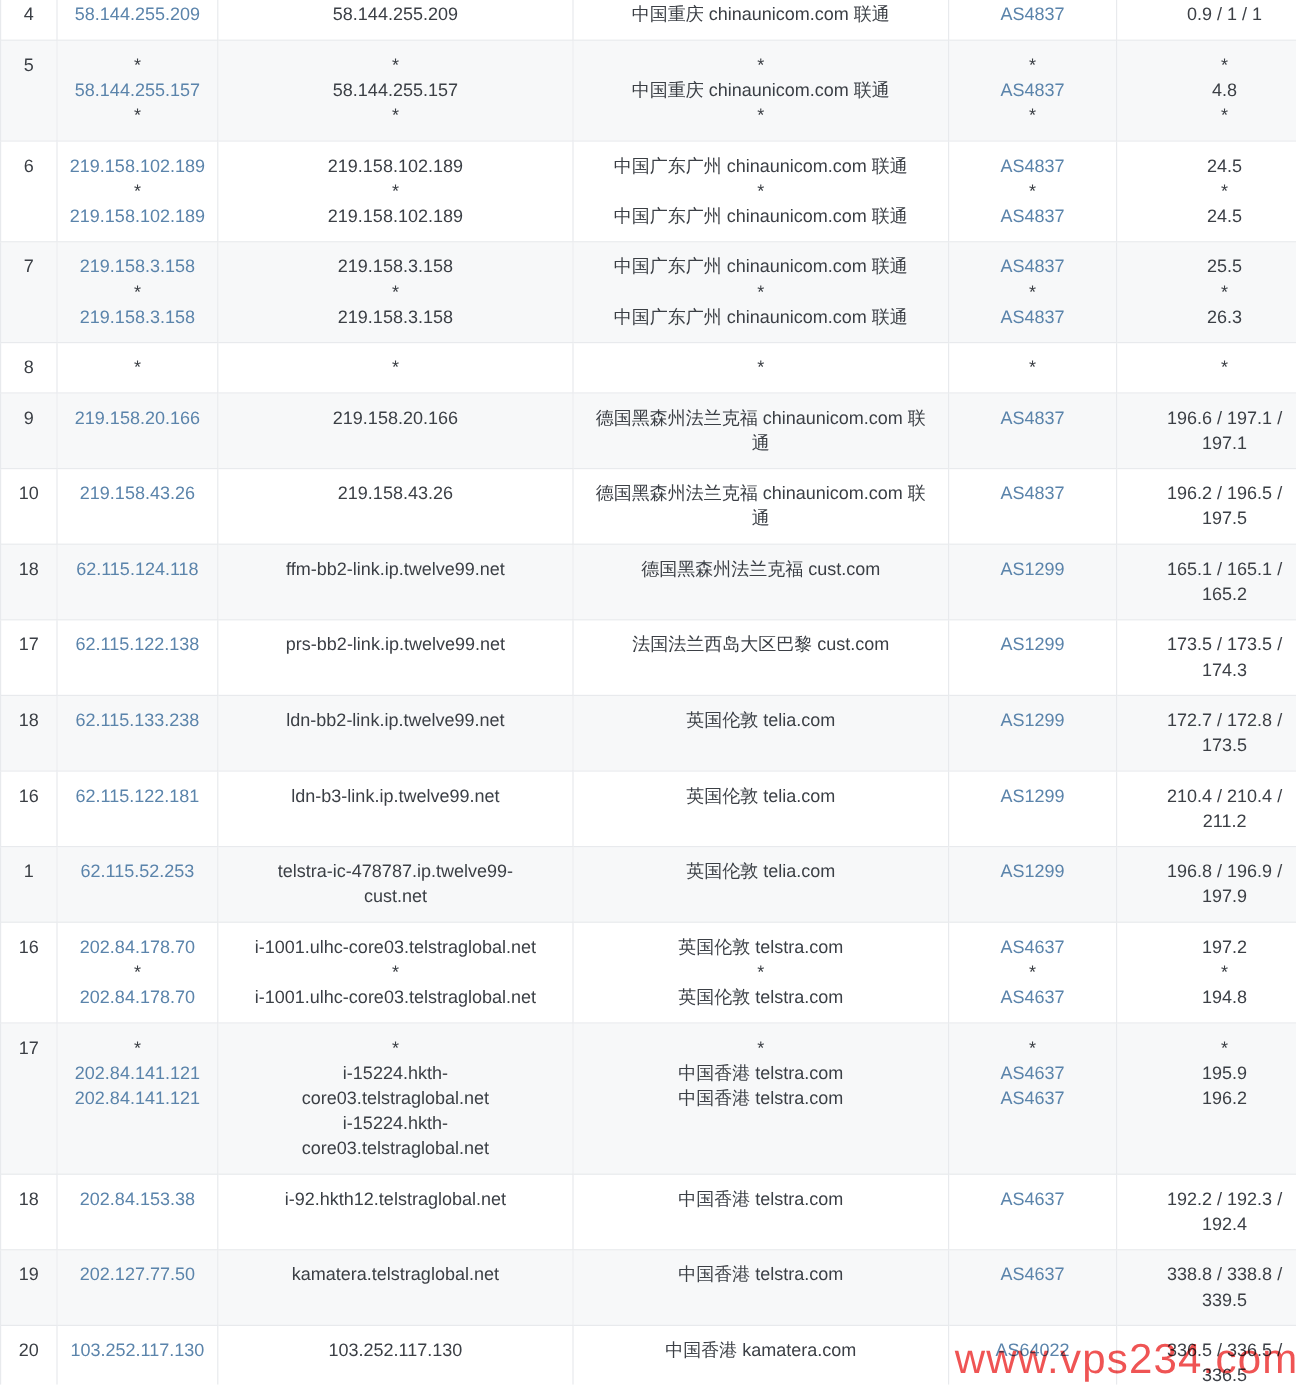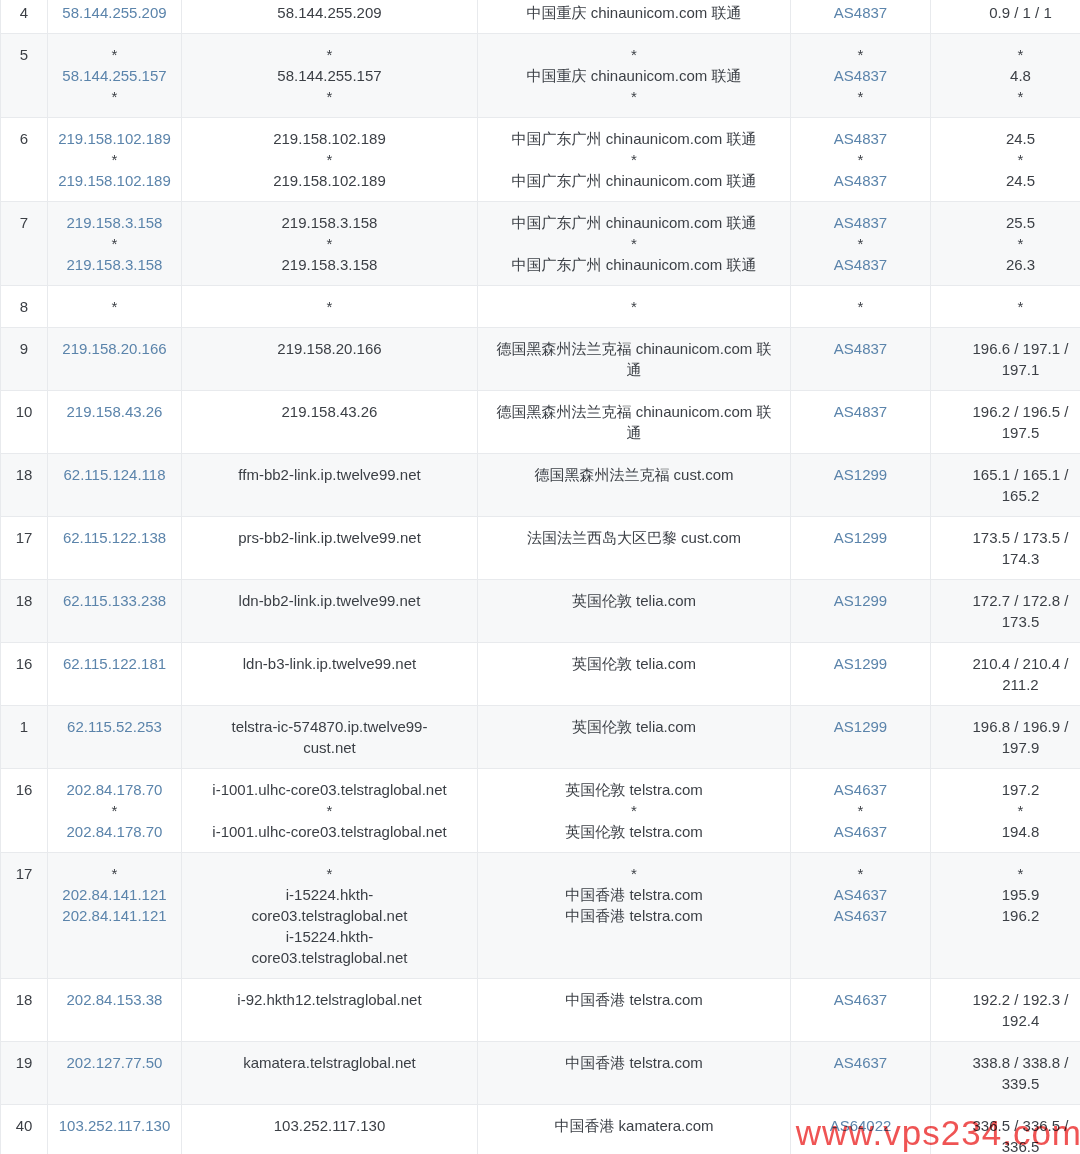--- a/index.html
+++ b/index.html
@@ -339,21 +339,21 @@
             </td>
           </tr>
           <tr class="stripe">
             <td>
               <div class="ln">1</div>
             </td>
             <td>
               <div class="ln link">62.115.52.253</div>
             </td>
             <td>
-              <div class="ln">telstra-ic-574870.ip.twelve99-</div>
+              <div class="ln">telstra-ic-478787.ip.twelve99-</div>
               <div class="ln">cust.net</div>
             </td>
             <td>
               <div class="ln">英国伦敦 telia.com</div>
             </td>
             <td>
               <div class="ln link">AS1299</div>
             </td>
             <td>
               <div class="ln">196.8 / 196.9 /</div>
@@ -459,21 +459,21 @@
             <td>
               <div class="ln link">AS4637</div>
             </td>
             <td>
               <div class="ln">338.8 / 338.8 /</div>
               <div class="ln">339.5</div>
             </td>
           </tr>
           <tr>
             <td>
-              <div class="ln">40</div>
+              <div class="ln">20</div>
             </td>
             <td>
               <div class="ln link">103.252.117.130</div>
             </td>
             <td>
               <div class="ln">103.252.117.130</div>
             </td>
             <td>
               <div class="ln">中国香港 kamatera.com</div>
             </td>

